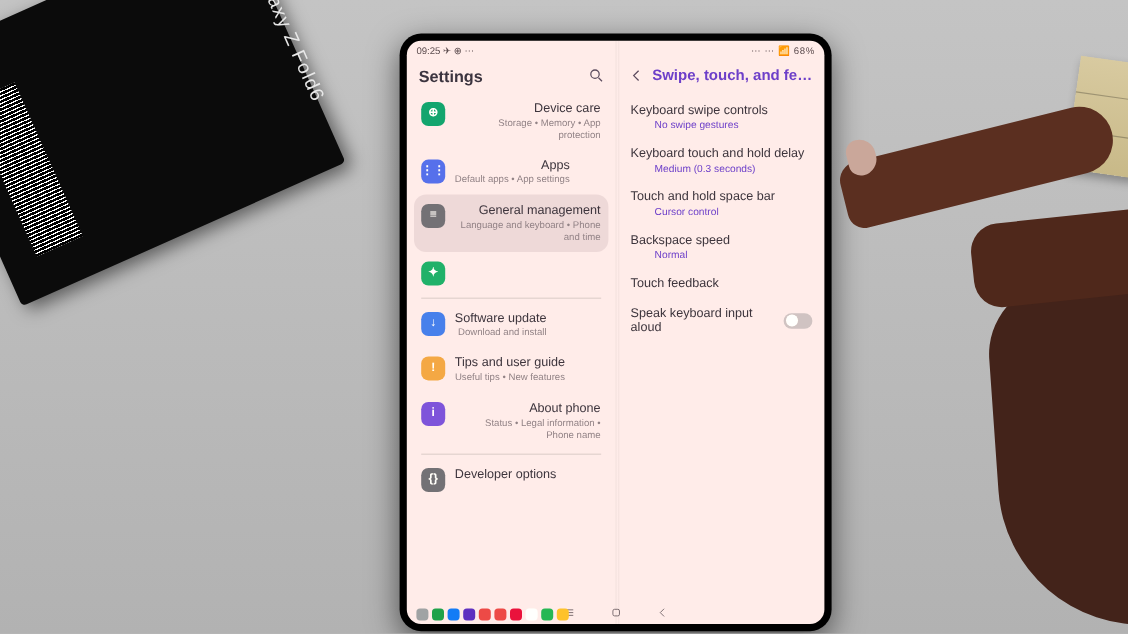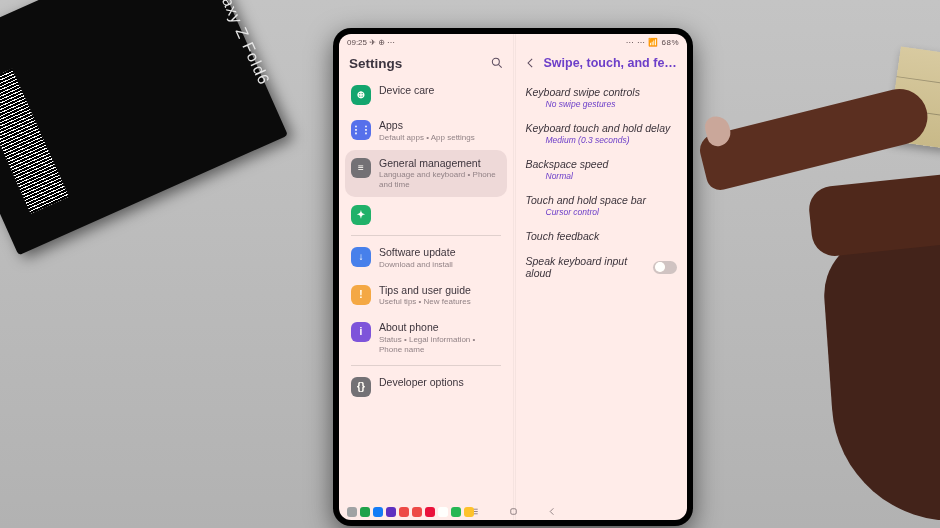--- a/index.html
+++ b/index.html
@@ -27,26 +27,26 @@
   .spacer{flex:1;}
   .icon-btn{width:16px;height:16px;display:flex;align-items:center;justify-content:center;}
   .icon-btn svg{width:14px;height:14px;stroke:#5a4a60;fill:none;stroke-width:1.8;}
   .detail-title{font-size:12.5px;font-weight:600;white-space:nowrap;overflow:hidden;text-overflow:ellipsis;}
   
   .list{padding:0 6px 0 6px;}
   .item{display:flex;gap:8px;padding:7px 6px;border-radius:10px;align-items:flex-start;}
   .item.selected{background:#e7d4da;}
   .item .ico{width:20px;height:20px;border-radius:6px;flex:none;display:flex;align-items:center;justify-content:center;margin-top:1px;}
   .item .ico span{color:#fff;font-size:10px;font-weight:700;line-height:1;}
-  .item .txts{min-width:0;}
+  .item .txts{min-width:0;text-align:right;}
   .item .label{font-size:10.5px;color:#3b333d;line-height:1.2;}
   .item .sub{font-size:8px;color:#8d7f86;line-height:1.25;margin-top:1px;}
   .divider{height:1px;margin:3px 6px;background:rgba(0,0,0,.12);}
   
-  .dlist{padding:2px 10px 0 12px;font-style:italic;}
+  .dlist{padding:2px 10px 0 12px;}
   .drow{padding:7px 0 6px;}
   .drow .t{font-size:10.5px;color:#3b333d;}
   .drow .v{font-size:8.5px;color:#6a3bcf;margin-top:1px;padding-left:20px;}
   .drow.toggle{display:flex;align-items:center;justify-content:flex-end;}
   .switch{width:24px;height:13px;border-radius:8px;background:#c9bfc4;position:relative;}
   .switch::after{content:"";position:absolute;top:1.5px;left:1.5px;width:10px;height:10px;border-radius:50%;background:#fff;}
   .switch.on{background:#8d6ae6;}
   .switch.on::after{left:12.5px;}
   
   .navbar{position:absolute;left:0;right:0;bottom:0;height:16px;display:flex;align-items:center;justify-content:center;gap:28px;}
@@ -98,20 +98,21 @@
               </svg>
           </span>
         </div>
         <div class="list" id="settings-list">
             <div class="item">
               <div class="ico" style="background:#0aa66f">
                 <span>⊕</span>
               </div>
               <div class="txts">
                 <div class="label">Device care</div>
+                <div class="sub">Storage  •  Memory  •  App protection</div>
               </div>
             </div>
             <div class="item">
               <div class="ico" style="background:#4f6df2">
                 <span>⋮⋮</span>
               </div>
               <div class="txts">
                 <div class="label">Apps</div>
                 <div class="sub">Default apps  •  App settings</div>
               </div>
@@ -182,26 +183,26 @@
         <div class="dlist" id="detail-list">
             <div class="drow">
               <div class="t">Keyboard swipe controls</div>
               <div class="v">No swipe gestures</div>
             </div>
             <div class="drow">
               <div class="t">Keyboard touch and hold delay</div>
               <div class="v">Medium (0.3 seconds)</div>
             </div>
             <div class="drow">
+              <div class="t">Touch and hold space bar</div>
+              <div class="v">Cursor control</div>
+            </div>
+            <div class="drow">
               <div class="t">Backspace speed</div>
               <div class="v">Normal</div>
-            </div>
-            <div class="drow">
-              <div class="t">Touch and hold space bar</div>
-              <div class="v">Cursor control</div>
             </div>
             <div class="drow">
               <div class="t">Touch feedback</div>
             </div>
             <div class="drow toggle">
               <div class="t">Speak keyboard input aloud</div>
               <div class="switch"></div>
             </div>
           </div>
       </div>

